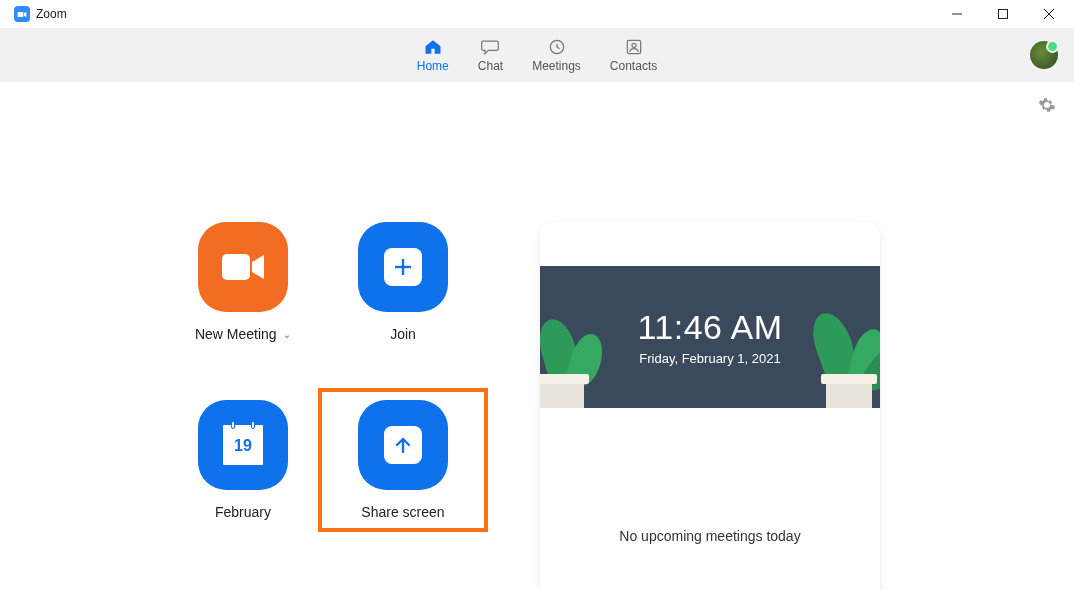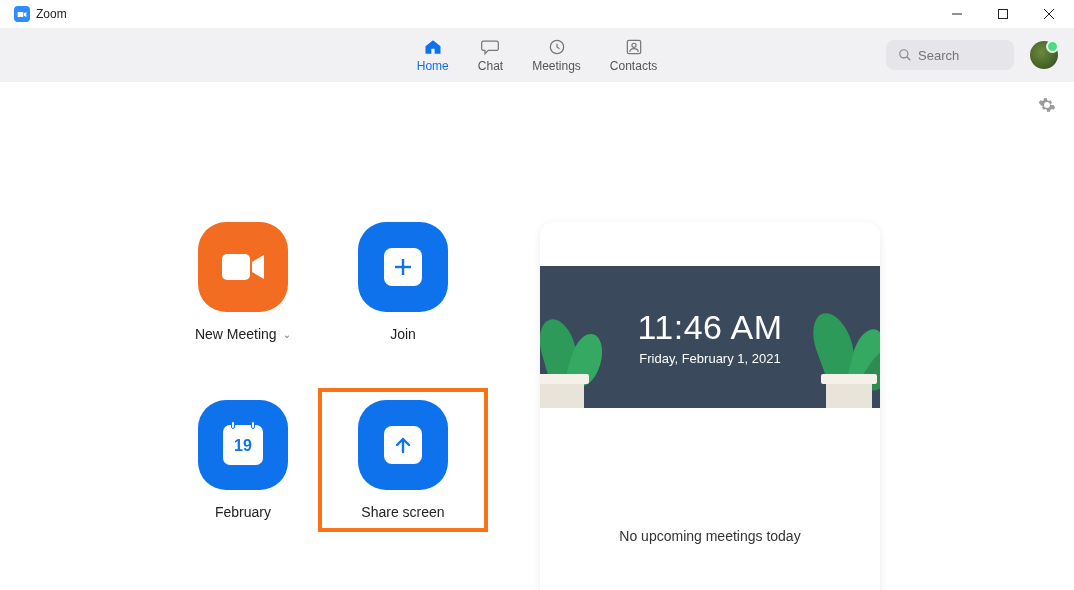--- a/index.html
+++ b/index.html
@@ -132,27 +132,20 @@
         <svg viewBox="0 0 24 20">
             <rect x="4" y="2" width="16" height="16" rx="2" fill="none" stroke="#777" stroke-width="1.5"></rect>
             <circle cx="12" cy="8" r="2.5" fill="none" stroke="#777" stroke-width="1.4"></circle>
             <path d="M7 16 Q7 12 12 12 Q17 12 17 16" fill="none" stroke="#777" stroke-width="1.4"></path>
           </svg>
       </div>
       <span>Contacts</span>
     </div>
   </div>
 
-  <div class="search-wrap">
-    <svg viewBox="0 0 24 24">
-        <circle cx="10" cy="10" r="7"></circle>
-        <line x1="15" y1="15" x2="21" y2="21"></line>
-      </svg>
-    <input class="search-input" placeholder="Search" style="">
-  </div>
 
   <div class="avatar"></div>
 </div>
 
 <div class="main-area">
   <div class="gear">
     <svg viewBox="0 0 24 24">
         <path d="M12 8a4 4 0 1 0 0 8 4 4 0 0 0 0-8zm9 4a7 7 0 0 1-.1 1.2l2.1 1.6-2 3.4-2.5-1a7 7 0 0 1-2 1.2l-.4 2.6h-4l-.4-2.6a7 7 0 0 1-2-1.2l-2.5 1-2-3.4 2.1-1.6A7 7 0 0 1 3 12a7 7 0 0 1 .1-1.2L1 9.2l2-3.4 2.5 1a7 7 0 0 1 2-1.2L7.9 3h4l.4 2.6a7 7 0 0 1 2 1.2l2.5-1 2 3.4-2.1 1.6c.1.4.1.8.1 1.2z"></path>
       </svg>
   </div>
@@ -183,21 +176,21 @@
               </svg>
           </div>
         </div>
         <div class="action-label">
             <span>Join</span>
           </div>
       </div>
 
       <div class="action">
         <div class="action-tile tile-blue">
-          <div style="position:relative;width:40px;height:40px;background:#fff;border-radius:7px;">
+          <div style="position:relative;width:40px;height:40px;background:#fff;border-radius:1px;">
             <div style="position:absolute;top:-4px;left:8px;width:4px;height:8px;background:#fff;border-radius:2px;border:1px solid #0E72ED;"></div>
             <div style="position:absolute;top:-4px;right:8px;width:4px;height:8px;background:#fff;border-radius:2px;border:1px solid #0E72ED;"></div>
             <div style="position:absolute;top:12px;left:0;right:0;text-align:center;font-size:16px;font-weight:600;color:#0E72ED;">19</div>
           </div>
         </div>
         <div class="action-label">
             <span>February</span>
           </div>
       </div>
 

